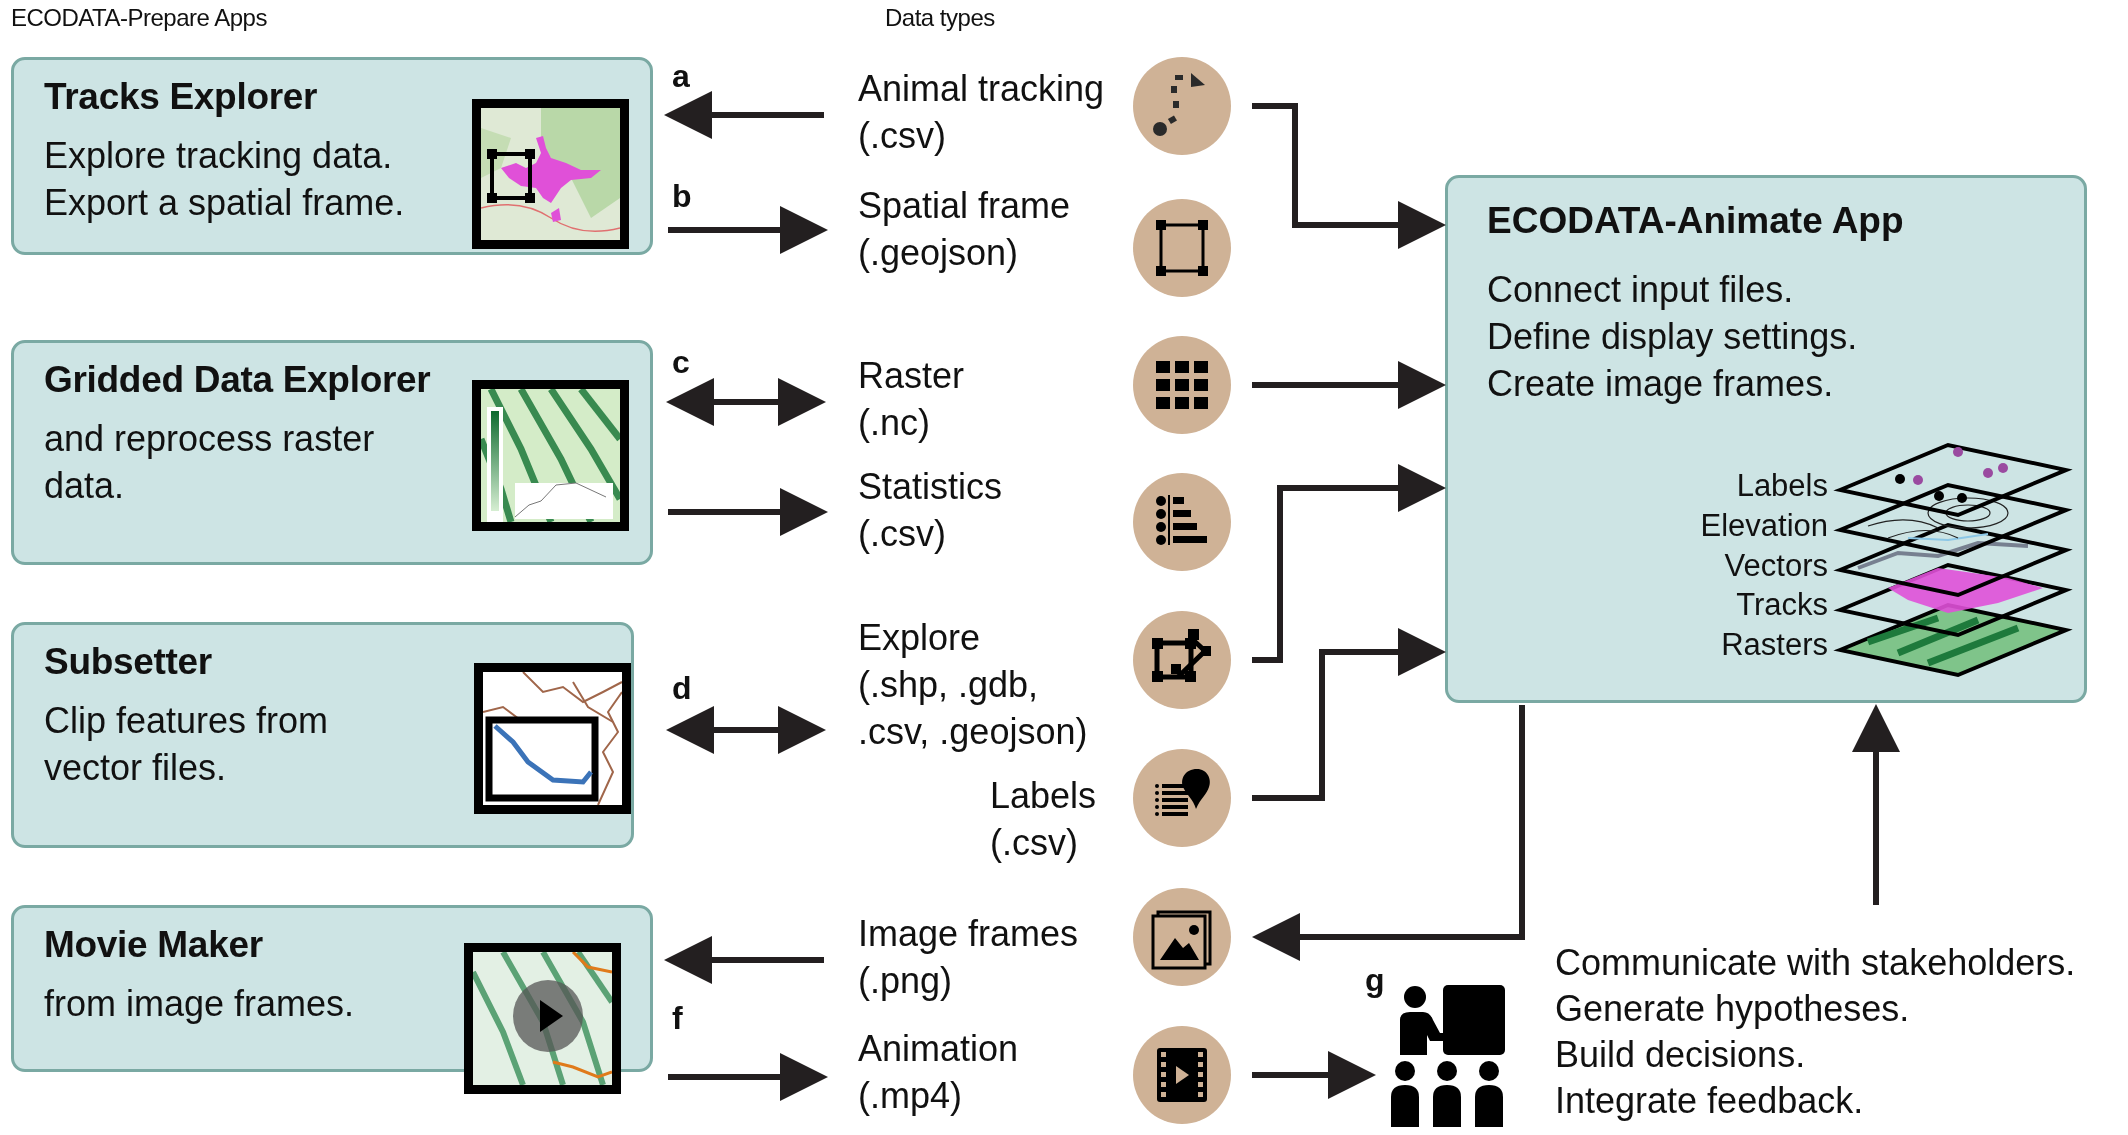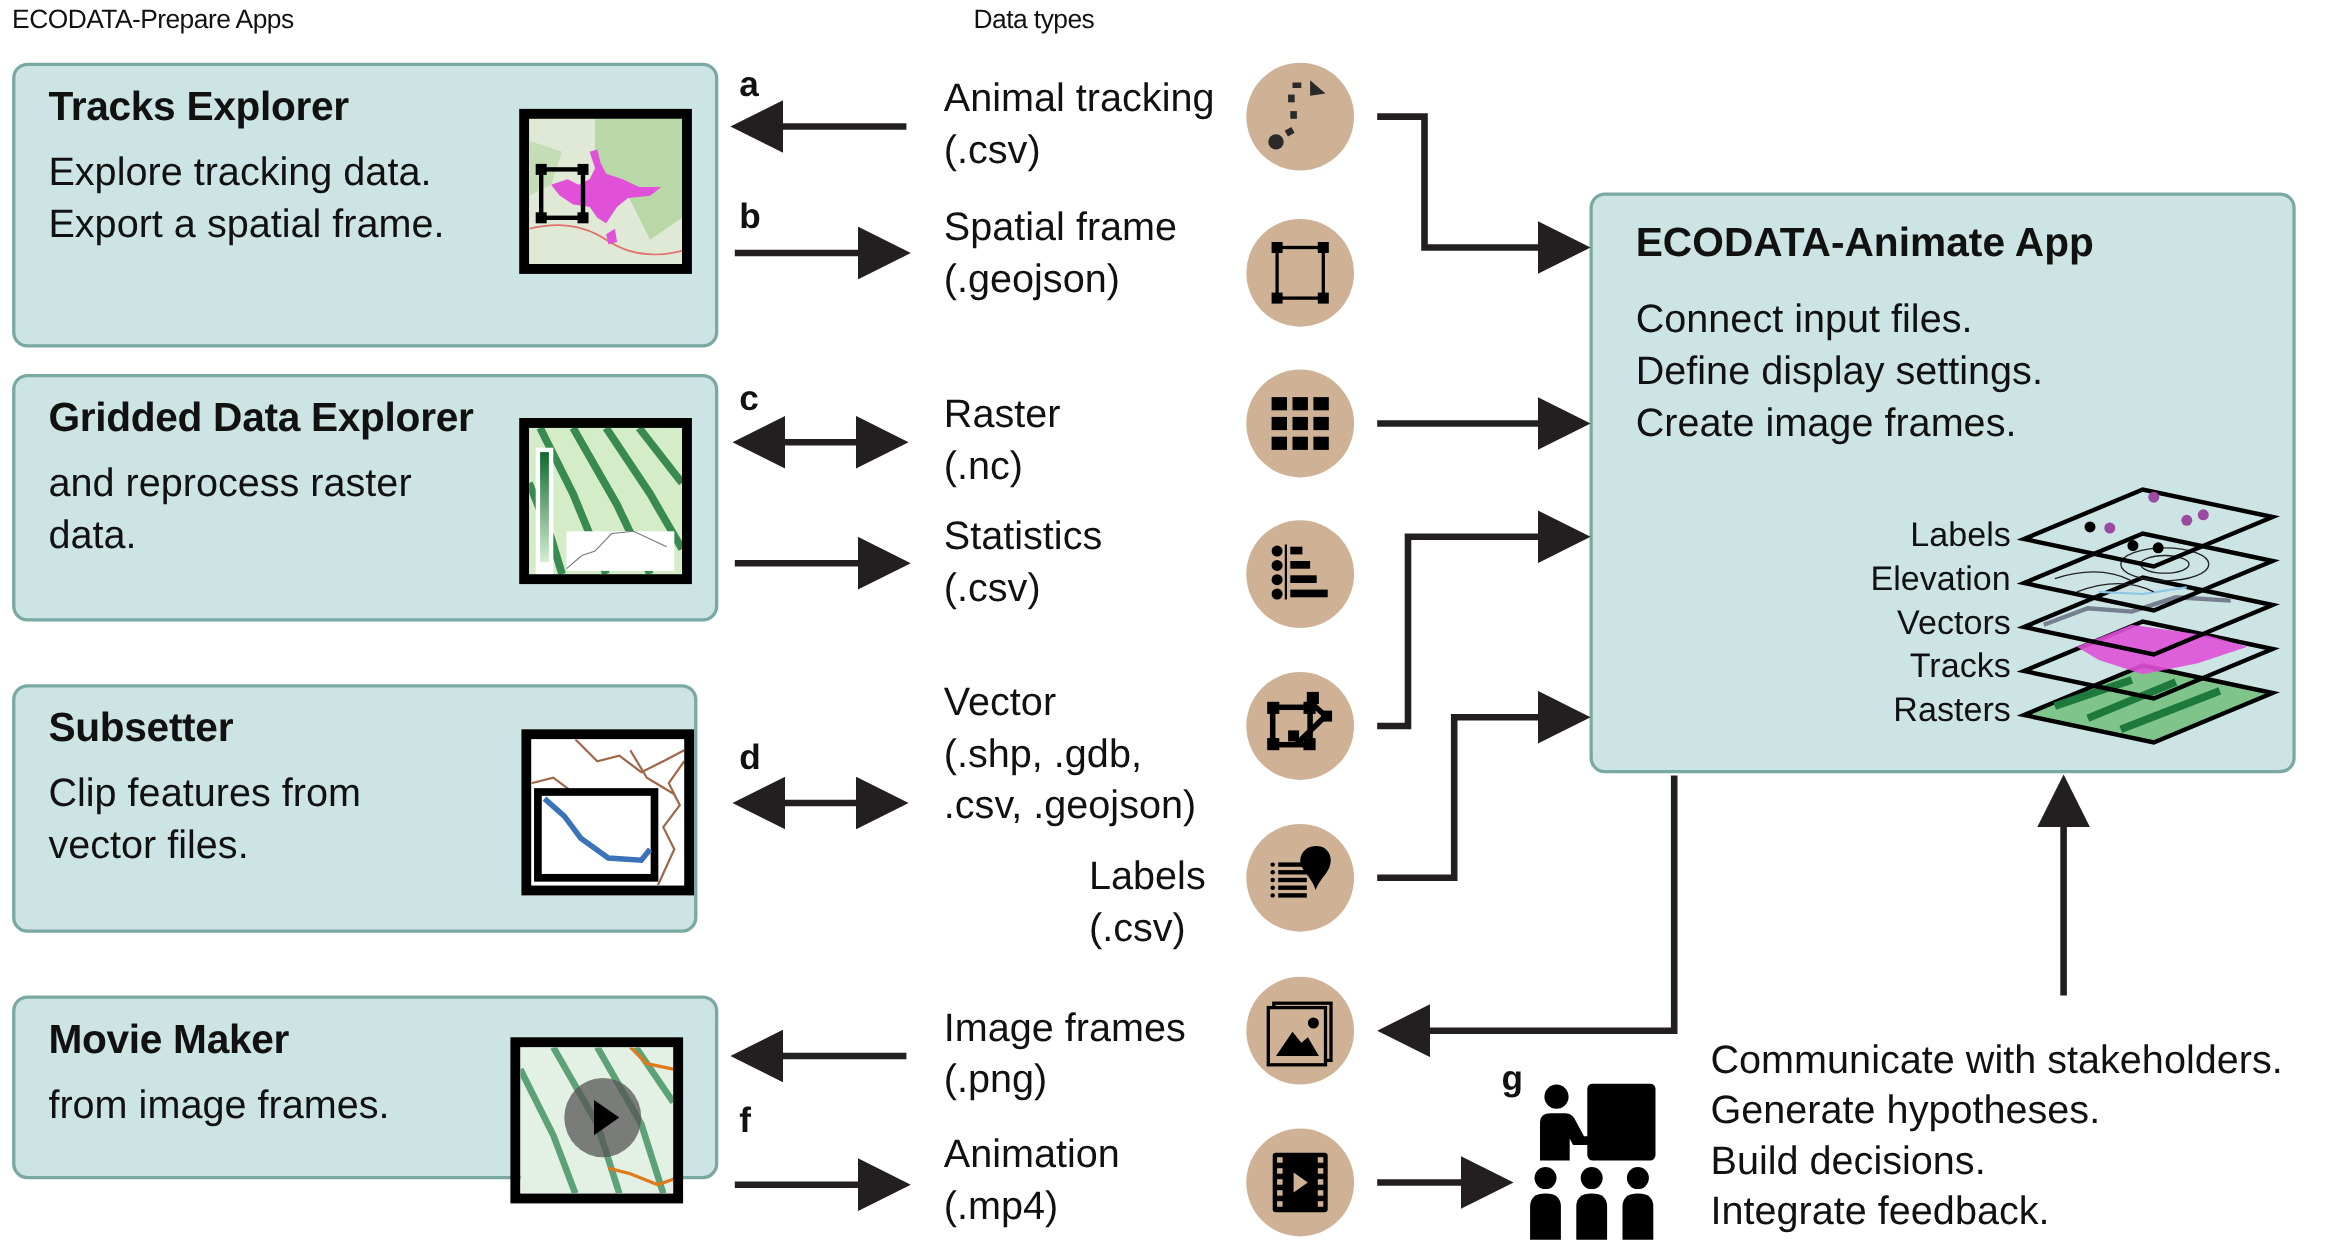--- a/index.html
+++ b/index.html
@@ -18,21 +18,21 @@
   .layer-label { position:absolute; font-size:31px; text-align:right; width:180px; }
   .outcome { position:absolute; font-size:36px; line-height:46px; }
   svg.overlay { position:absolute; left:0; top:0; }
 </style>
 </head>
 <body>
 
 <div class="abs heading" style="left:11px;top:4px;">ECODATA-Prepare Apps</div>
 <div class="abs heading" style="left:885px;top:4px;">Data types</div>
 
-<div class="app-box" style="left:11px;top:57px;width:642px;height:259px;">
+<div class="app-box" style="left:11px;top:57px;width:642px;height:198px;">
   <div class="app-title">Tracks Explorer</div>
   <div class="app-desc" style="top:72px;">
     <div>Explore tracking data.</div>
     <div>Export a spatial frame.</div>
   </div>
   <div class="thumb" style="left:458px;top:39px;width:157px;height:150px;background:#d9e6cf;">
     <svg width="139" height="132" viewBox="0 0 139 132">
       <rect width="139" height="132" fill="#dfe9d5"></rect>
       <path d="M60 0 L139 0 L139 90 L110 110 L90 70 L60 40 Z" fill="#b9d8a8"></path>
       <path d="M0 20 L30 30 L20 60 L0 70 Z" fill="#c5ddb4"></path>
@@ -139,21 +139,21 @@
 </div>
 <div class="dtype" style="left:858px;top:352px;">
   <div>Raster</div>
   <div>(.nc)</div>
 </div>
 <div class="dtype" style="left:858px;top:463px;">
   <div>Statistics</div>
   <div>(.csv)</div>
 </div>
 <div class="dtype" style="left:858px;top:614px;">
-  <div>Vector</div>
+  <div>Explore</div>
   <div>(.shp, .gdb,</div>
   <div>.csv, .geojson)</div>
 </div>
 <div class="dtype" style="left:990px;top:772px;">
   <div>Labels</div>
   <div>(.csv)</div>
 </div>
 <div class="dtype" style="left:858px;top:910px;">
   <div>Image frames</div>
   <div>(.png)</div>

